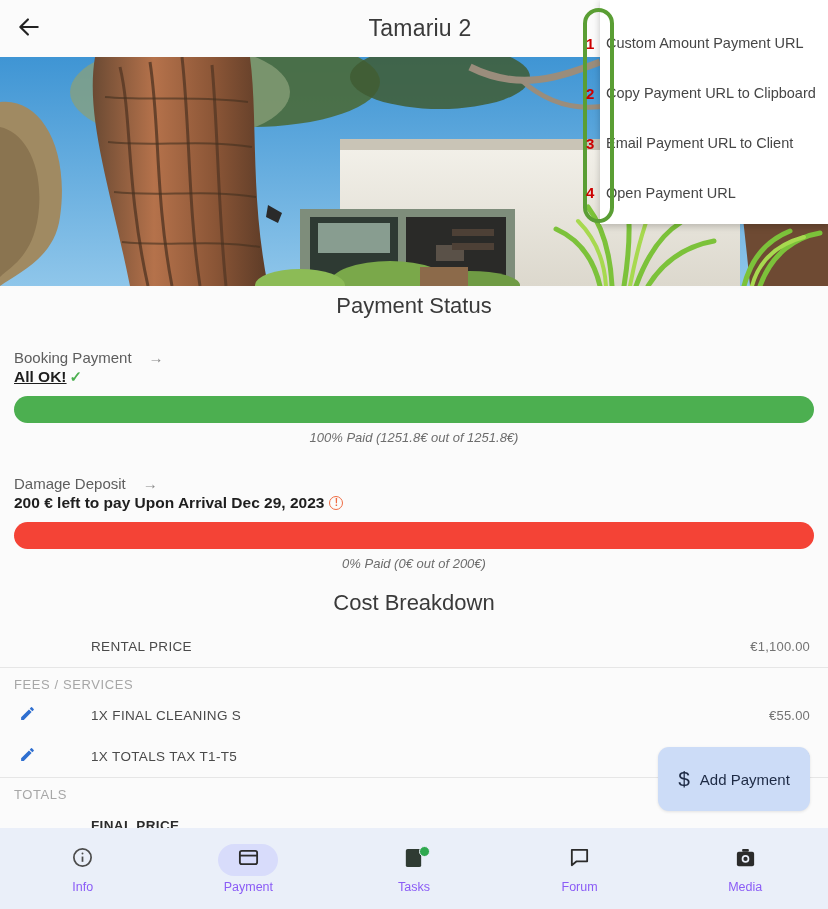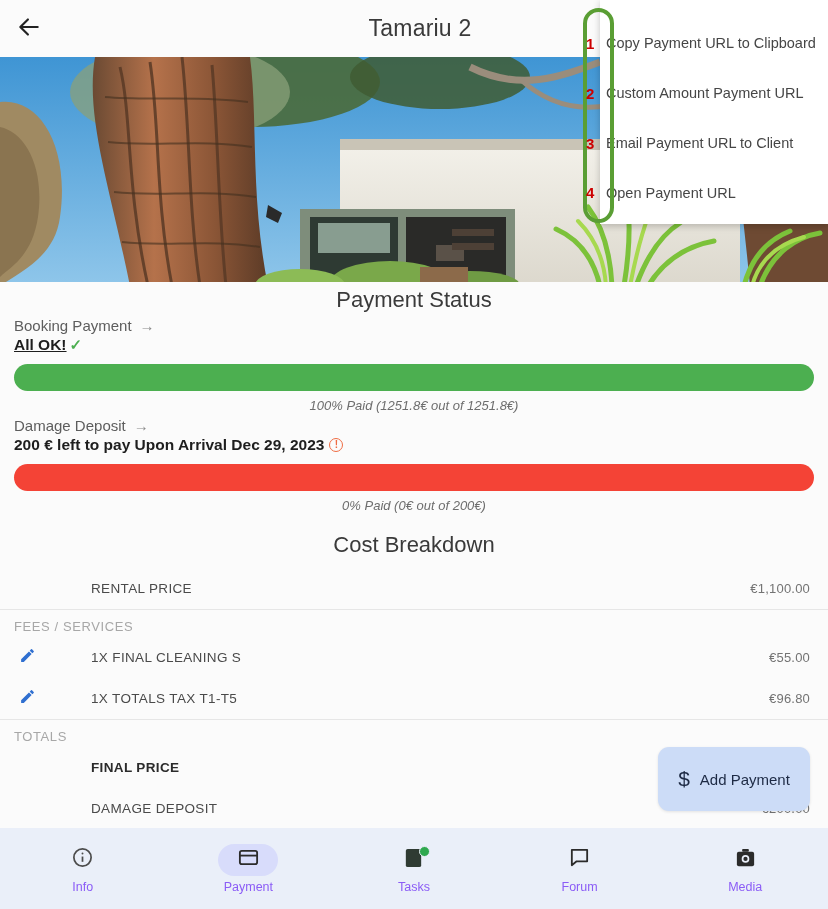--- a/index.html
+++ b/index.html
@@ -50,33 +50,33 @@
     position: absolute; left: 583px; top: 8px; width: 31px; height: 215px;
     border: 4px solid #5a9e34; border-radius: 18px; z-index: 60; pointer-events: none;
   }
   .annot-num {
     position: absolute; z-index: 61; color: #cc0000; font-weight: bold;
     font-size: 15px; font-family: "Liberation Sans", sans-serif;
   }
 
   
   .sheet {
-    position: absolute; top: 282px; left: 0; width: 828px; bottom: 0;
+    position: absolute; top: 288px; left: 0; width: 828px; bottom: 0;
     background: #fbfbfb;
   }
   .section-title {
     text-align: center; font-size: 22px; color: #3a3a3a; font-weight: 400;
     padding-top: 5px;
   }
 
   
   .pay-block { padding: 0 14px; }
   .pay-label {
-    font-size: 15px; color: #5d5d5d; margin-top: 4px;
-    display: flex; align-items: flex-start; gap: 8px;
+    font-size: 15px; color: #5d5d5d; margin-top: 30px;
+    display: flex; align-items: flex-start; gap: 17px;
   }
   .pay-label .arrow { font-size: 15px; color: #8a8a8a; }
   .pay-status {
     font-size: 15.5px; color: #1e1e1e; font-weight: bold; margin-top: 2px;
     display: flex; align-items: center; gap: 3px;
   }
   .pay-status .u { text-decoration: underline; text-align: center; }
   .tick { color: #4CAF50; font-size: 15px; }
   .warn-icon {
     display:inline-block; width: 14px; height: 14px; border: 1.6px solid #ef6c43;
@@ -248,24 +248,24 @@
       </g>
       <ellipse cx="390" cy="226" rx="60" ry="22" fill="#7aa84a"></ellipse>
       <ellipse cx="300" cy="228" rx="45" ry="16" fill="#8cbb56"></ellipse>
       <ellipse cx="470" cy="228" rx="50" ry="14" fill="#6f9b44"></ellipse>
       <rect x="420" y="210" width="48" height="19" fill="#8c6a4a"></rect>
     </svg>
   </div>
 
   <div class="menu">
     <div class="menu-item">
+      <span>Custom Amount Payment URL</span>
+    </div>
+    <div class="menu-item">
       <span>Copy Payment URL to Clipboard</span>
-    </div>
-    <div class="menu-item">
-      <span>Custom Amount Payment URL</span>
     </div>
     <div class="menu-item">
       <span>Email Payment URL to Client</span>
     </div>
     <div class="menu-item">
       <span>Open Payment URL</span>
     </div>
   </div>
 
   <div class="annot-pill"></div>

